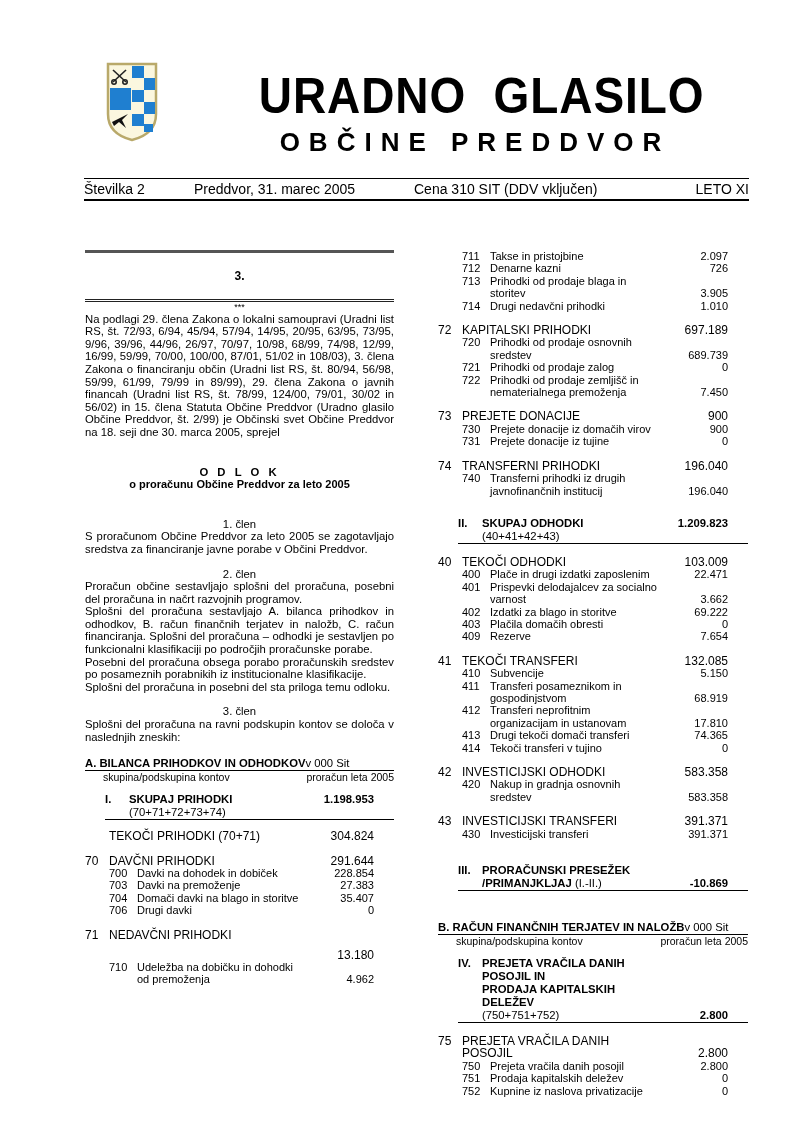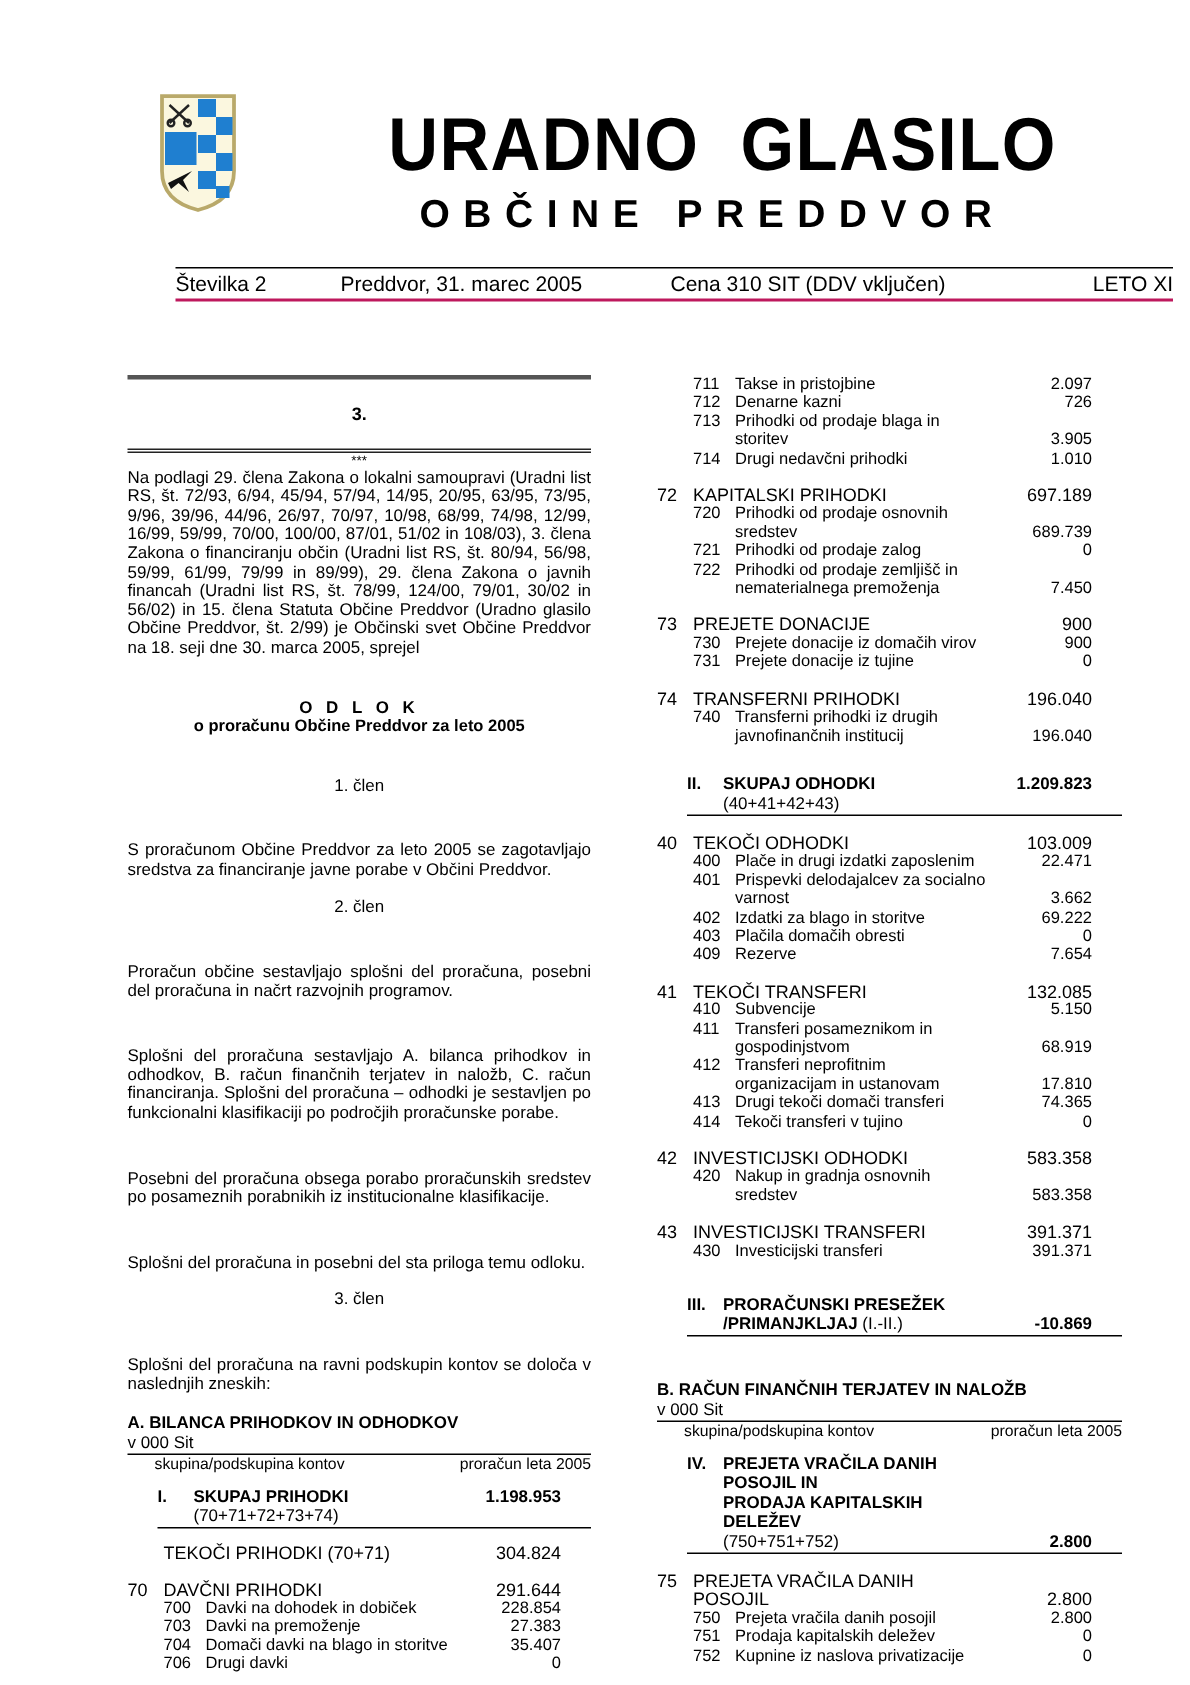--- a/index.html
+++ b/index.html
@@ -2,41 +2,41 @@
 <html><head>
 <meta charset="utf-8">
 <style>
   html, body { margin:0; padding:0; background:#ffffff; }
   body { width:793px; height:1123px; position:relative; overflow:hidden; font-family:"Liberation Sans", sans-serif; color:#000; }
   .abs { position:absolute; }
   
   #logo { left:106px; top:62px; width:52px; height:80px; }
   #title { left:240px; top:68px; width:470px; text-align:center; font-size:50px; font-weight:bold; letter-spacing:1px; line-height:56px; transform:scaleX(0.92); transform-origin:center; }
   #subtitle { left:240px; top:126px; width:470px; text-align:center; font-size:26px; font-weight:bold; letter-spacing:9px; line-height:32px; }
-  #header-bar { left:84px; top:178px; width:665px; height:20px; border-top:1px solid #000; border-bottom:2px solid #be185d; font-size:14px; line-height:20px;margin-left:33px; }
+  #header-bar { left:84px; top:178px; width:665px; height:20px; border-top:1px solid #000; border-bottom:2px solid #000000; font-size:14px; line-height:20px; }
   #header-bar span { position:absolute; top:0; white-space:nowrap; }
   
   .col { position:absolute; font-size:11.3px; line-height:12.6px; }
   #left { left:85px; top:250px; width:309px; }
   #right { left:438px; top:250px; width:310px; }
   .rule-double { border-top:3px double #222; height:0; }
   .rule-thick { border-top:2px solid #333; height:0; }
   .center { text-align:center; }
-  .just { text-align:justify; text-align-last:left;margin-top:31px; }
+  .just { text-align:justify; text-align-last:left; }
   .bold { font-weight:bold; }
   p { margin:0; }
   .gap { height:12px; }
   
   .row { position:relative; display:flex; align-items:flex-start; font-size:11px; line-height:12.4px; }
   .row .code1 { width:24px; flex:none; }
   .row .code2 { width:28px; flex:none; padding-left:24px; }
   .row .lbl { flex:1; }
   .row .val { width:70px; flex:none; text-align:right; padding-right:20px; }
   .row.main { font-size:12px; }
-  .sec-head { display:flex; justify-content:flex-start; font-size:11.3px; line-height:13px; border-bottom:1px solid #000;flex-direction:column; }
+  .sec-head { display:flex; justify-content:flex-start; font-size:11.3px; line-height:13px; border-bottom:1px solid #000; }
   .sec-sub { display:flex; justify-content:space-between; font-size:10.5px; line-height:12px; padding-left:18px; }
   .total { display:flex; border-bottom:1.5px solid #000; font-size:11.3px; line-height:13px; font-weight:bold;margin-left:20px; }
   .total .code1 { width:24px; flex:none; }
   .total .lbl { flex:1; }
   .total .val { width:80px; text-align:right; padding-right:20px; }
   .nb { font-weight:normal; }
 </style>
 </head>
 <body>
 

